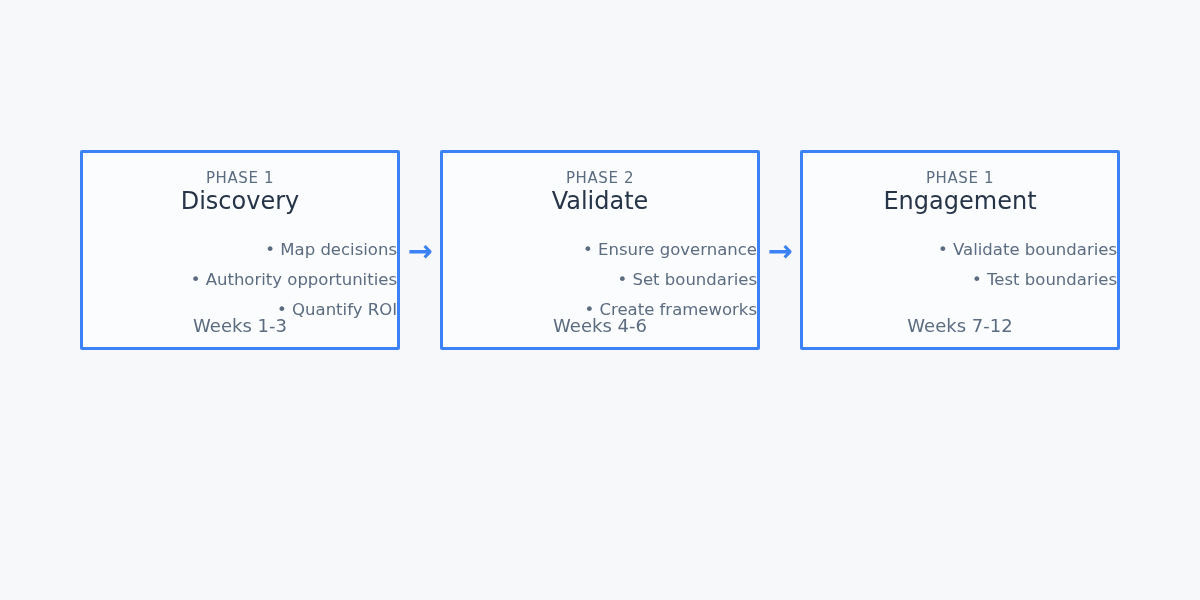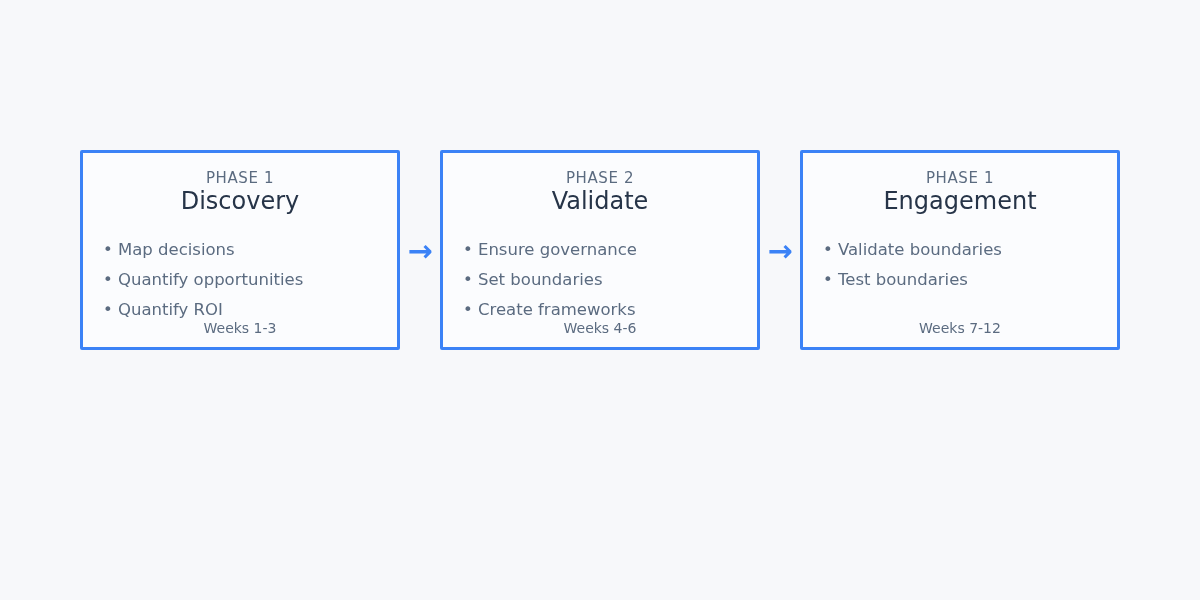--- a/index.html
+++ b/index.html
@@ -52,39 +52,40 @@
   }
   .phase-title {
     margin-top: 0;
     text-align: center;
     font-size: 24px;
     color: #263448;
   }
   .bullet-list {
     margin-top: 20px;
     padding-left: 20px;
-    text-align: left;
+    text-align: right;
+    margin-left: 44px;
   }
   .bullet-item {
     font-size: 16.5px;
     line-height: 30px;
     color: #5b6b80;
     white-space: nowrap;
   }
   .bullet-item::before {
     content: "\2022\00a0";
     color: #5b6b80;
   }
   .weeks-label {
     position: absolute;
     bottom: 11px;
     left: 0;
     width: 100%;
     text-align: center;
-    font-size: 14px;
+    font-size: 18px;
     color: #5b6b80;
   }
   .arrow-cell {
     width: 40px;
     display: flex;
     align-items: center;
     justify-content: center;
   }
   .arrow-glyph {
     font-size: 30px;
@@ -100,21 +101,21 @@
 <div class="canvas">
 
 
   <div class="flow-row">
 
     <div class="phase-box">
       <div class="phase-label">PHASE 1</div>
       <div class="phase-title">Discovery</div>
       <div class="bullet-list">
         <div class="bullet-item">Map decisions</div>
-        <div class="bullet-item">Quantify opportunities</div>
+        <div class="bullet-item">Authority opportunities</div>
         <div class="bullet-item">Quantify ROI</div>
       </div>
       <div class="weeks-label">Weeks 1-3</div>
     </div>
 
     <div class="arrow-cell">
       <span class="arrow-glyph">→</span>
     </div>
 
     <div class="phase-box">

